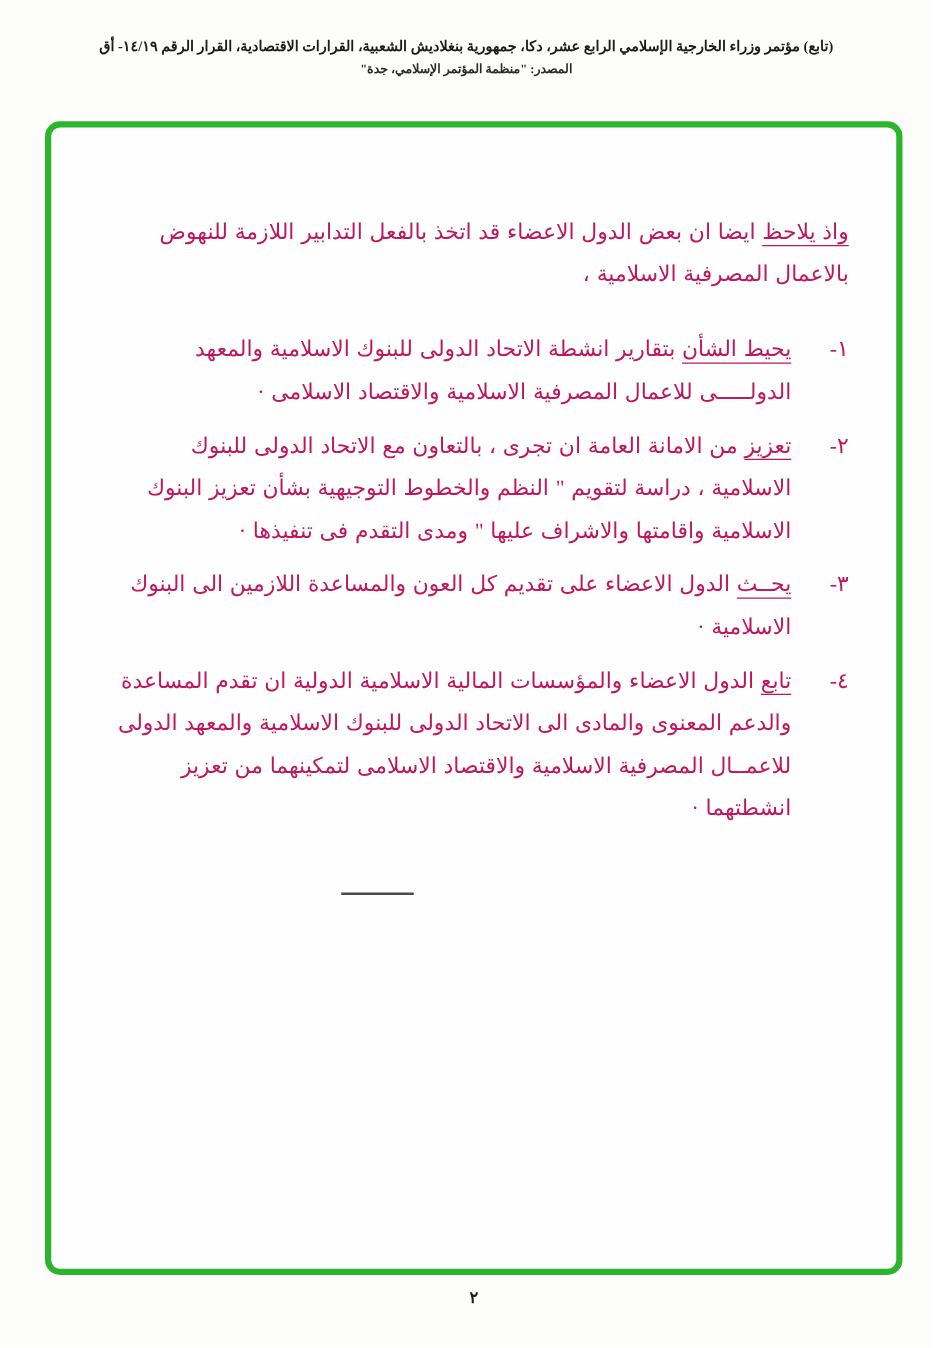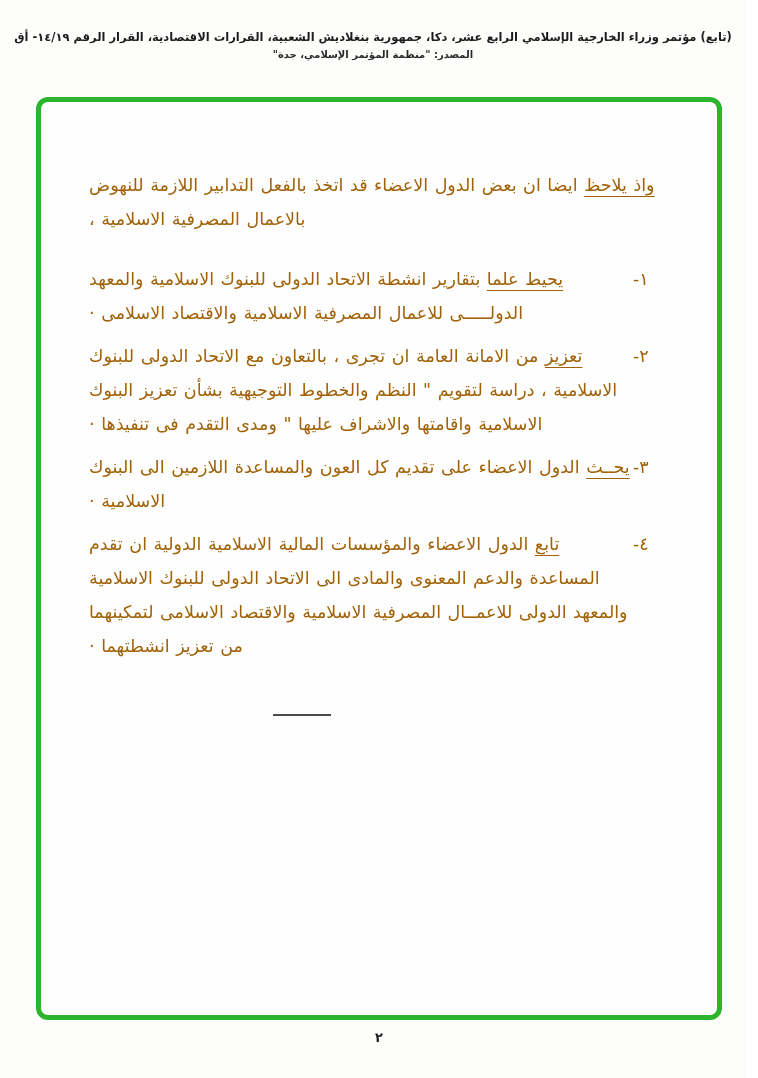--- a/index.html
+++ b/index.html
@@ -8,20 +8,21 @@
     background: #ffffff;
     font-family: "DejaVu Sans", sans-serif;
   }
   .page {
     position: relative;
     width: 746px;
     height: 1078px;
     background: #fdfdfc;
     overflow: hidden;
     color: #242424;
+    font-family: Liberation Serif, serif;
   }
   .header {
     direction: rtl;
     text-align: center;
     padding-top: 30px;
     color: #1c1c1c;
   }
   .header-line1 {
     font-size: 11.5px;
     font-weight: 700;
@@ -39,25 +40,25 @@
     top: 97px;
     width: 676px;
     height: 913px;
     border: 5px solid #2cb52c;
     border-radius: 12px;
     background: #fefefe;
     box-sizing: content-box;
   }
   .content {
     direction: rtl;
-    text-align: left;
+    text-align: right;
     padding: 66px 38px 0 48px;
     font-size: 17.5px;
     line-height: 34px;
-    color: #a16207;
+    color: #be185d;
     word-spacing: 1px;
   }
   .para {
     margin: 0 0 22px 0;
   }
   .lead {
     text-decoration: underline;
     text-underline-offset: 5px;
   }
   .items {
@@ -107,21 +108,21 @@
 
       <p class="para">
         <span class="lead">واذ يلاحظ</span><span> ايضا ان بعض الدول الاعضاء قد اتخذ بالفعل التدابير اللازمة للنهوض بالاعمال المصرفية الاسلامية ،</span>
       </p>
 
 
       <div class="items">
 
         <div class="item">
           <span class="item-num">١-</span>
-          <span class="item-text"><span class="lead">يحيط علما</span><span> بتقارير انشطة الاتحاد الدولى للبنوك الاسلامية والمعهد الدولـــــى للاعمال المصرفية الاسلامية والاقتصاد الاسلامى ·</span></span>
+          <span class="item-text"><span class="lead">يحيط الشأن</span><span> بتقارير انشطة الاتحاد الدولى للبنوك الاسلامية والمعهد الدولـــــى للاعمال المصرفية الاسلامية والاقتصاد الاسلامى ·</span></span>
         </div>
 
         <div class="item">
           <span class="item-num">٢-</span>
           <span class="item-text"><span class="lead">تعزيز</span><span> من الامانة العامة ان تجرى ، بالتعاون مع الاتحاد الدولى للبنوك الاسلامية ، دراسة لتقويم " النظم والخطوط التوجيهية بشأن تعزيز البنوك الاسلامية واقامتها والاشراف عليها " ومدى التقدم فى تنفيذها ·</span></span>
         </div>
 
         <div class="item">
           <span class="item-num">٣-</span>
           <span class="item-text"><span class="lead">يحــث</span><span> الدول الاعضاء على تقديم كل العون والمساعدة اللازمين الى البنوك الاسلامية ·</span></span>

